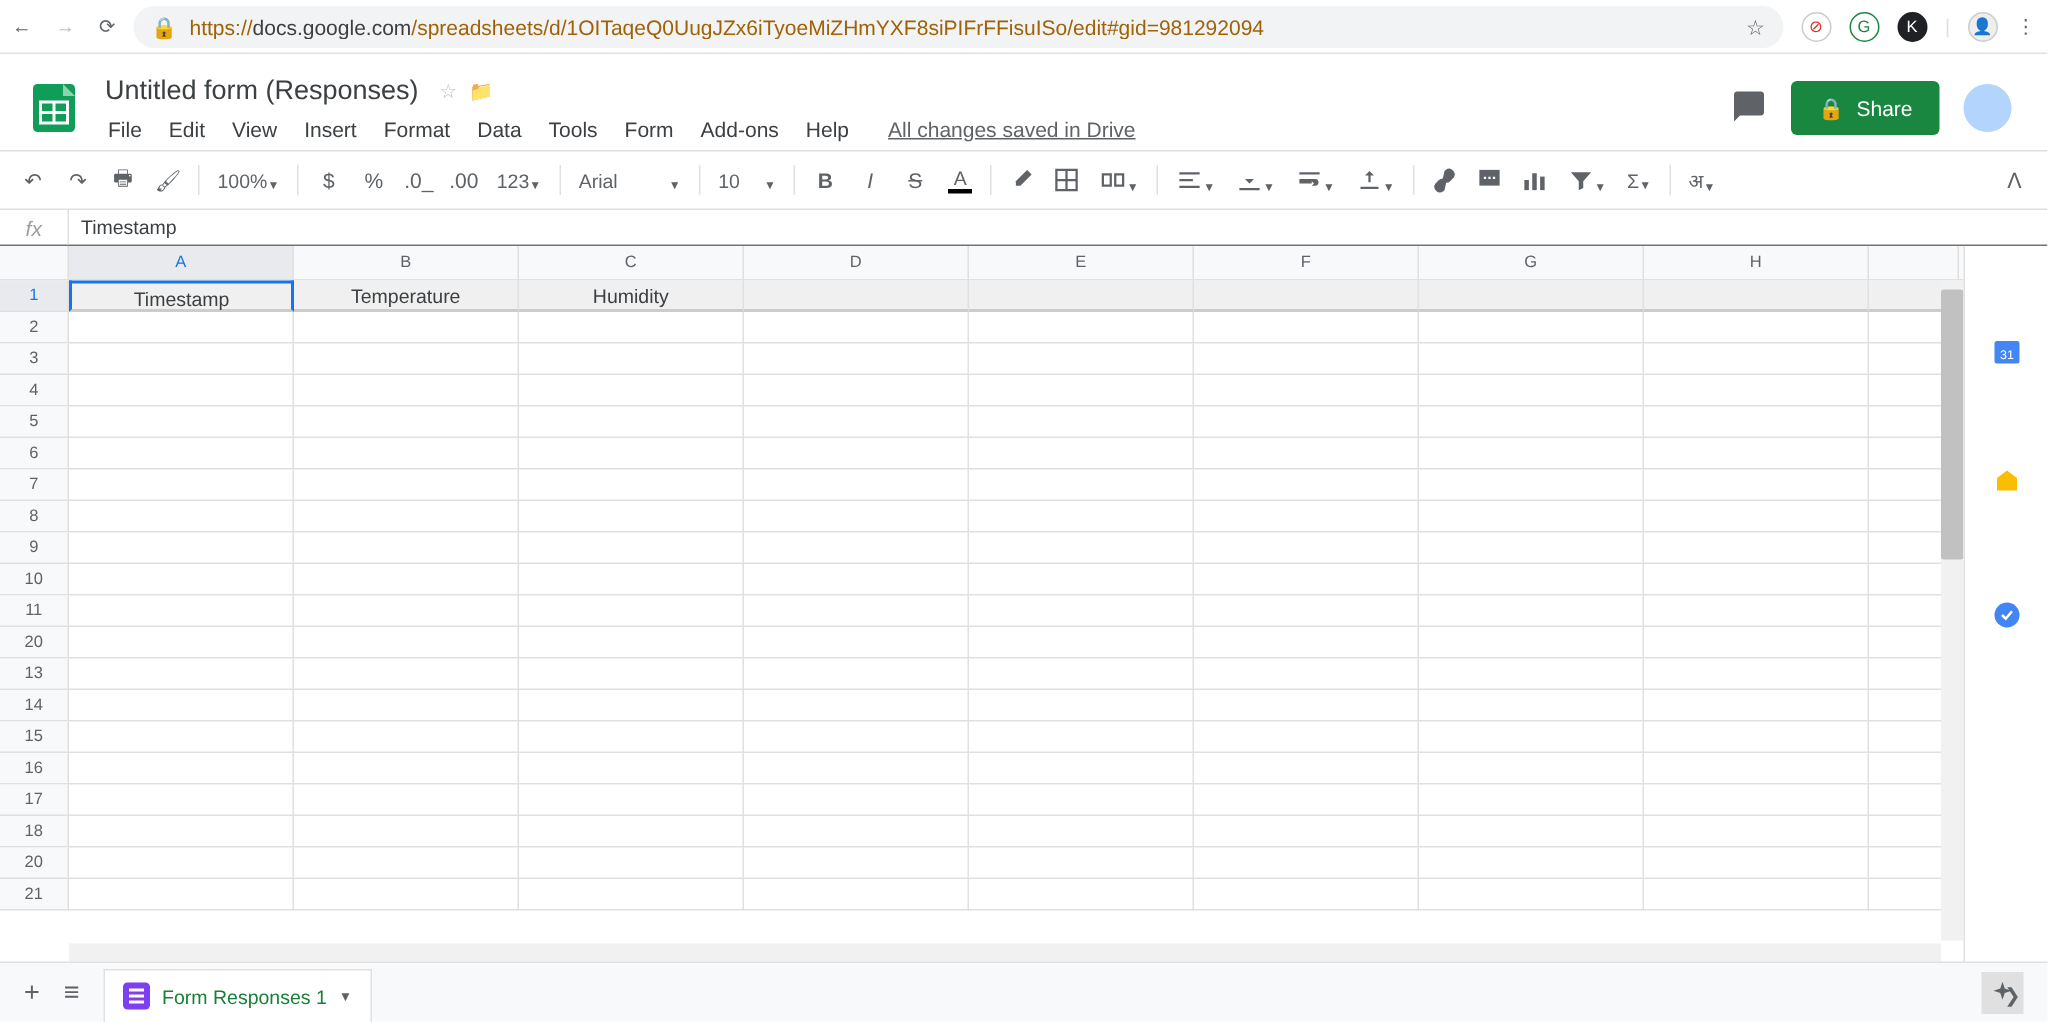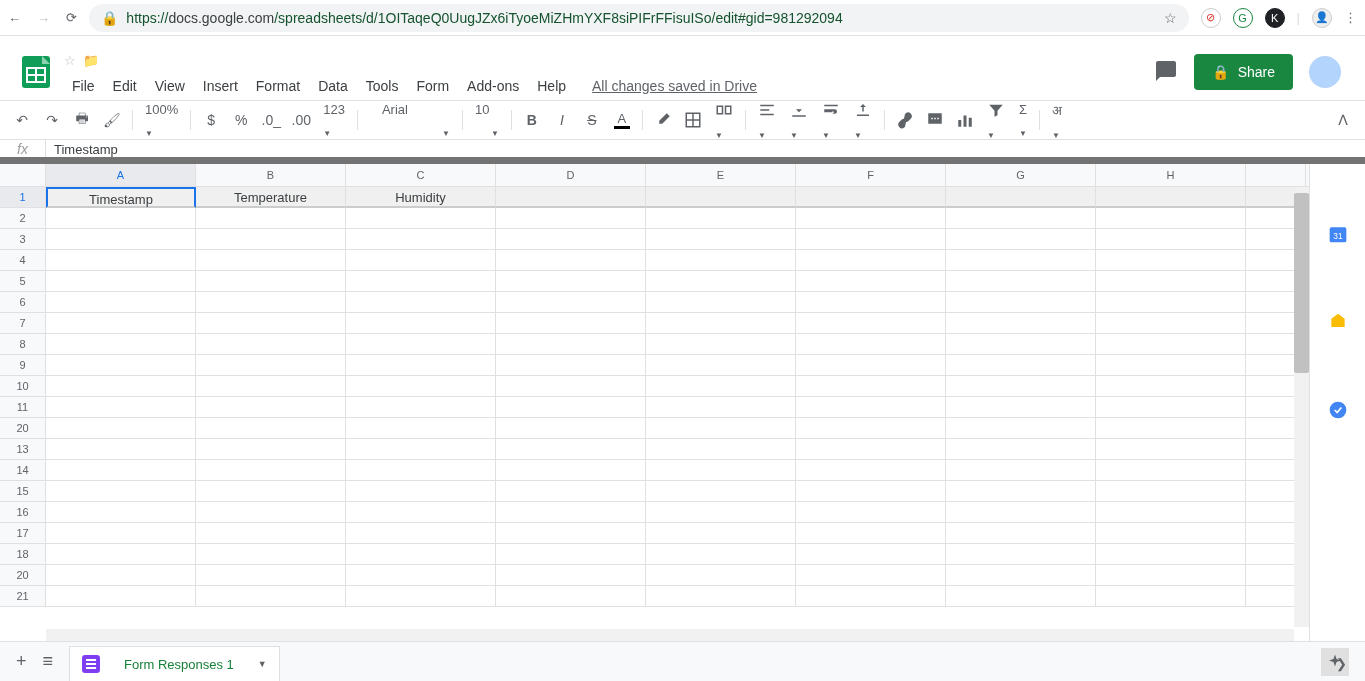--- a/index.html
+++ b/index.html
@@ -4,21 +4,21 @@
 <style>
 * { margin: 0; padding: 0; box-sizing: border-box; font-family: Arial, sans-serif; }
 body { width: 1365px; height: 681px; overflow: hidden; background: #fff; font-size: 13px; color: #3c4043; }
 
 
 .browser-bar { height: 36px; background: #fff; border-bottom: 1px solid #e0e0e0; display: flex; align-items: center; padding: 0 8px; gap: 12px; }
 .nav-icons { display: flex; gap: 16px; color: #5f6368; }
 .nav-icons span { cursor: pointer; }
 .url-bar { flex: 1; display: flex; align-items: center; background: #f1f3f4; border-radius: 14px; height: 28px; padding: 0 12px; gap: 8px; color: #3c4043; font-size: 14px; }
 .url-text { flex: 1; white-space: nowrap; overflow: hidden; }
-.url-text .gray { color: #14532d; }
+.url-text .gray { color: #a16207; }
 .ext-icons { display: flex; gap: 12px; align-items: center; }
 .circ { width: 20px; height: 20px; border-radius: 50%; border: 1px solid #ccc; display: inline-flex; align-items: center; justify-content: center; font-size: 11px; }
 
 
 .title-bar { height: 64px; display: flex; align-items: center; padding: 8px 8px 0 8px; }
 .logo { width: 40px; height: 40px; margin: 0 8px; display: flex; align-items: center; justify-content: center; }
 .logo svg { width: 36px; height: 36px; }
 .title-area { flex: 1; }
 .doc-title-row { display: flex; align-items: center; gap: 8px; height: 28px; }
 .doc-title { font-size: 18px; color: #3c4043; padding: 2px 6px; }
@@ -28,27 +28,27 @@
 .saved { text-decoration: underline; color: #5f6368; font-size: 14px; margin-left: 16px; }
 .right-controls { display: flex; align-items: center; gap: 16px; padding-right: 16px; }
 .comments-icon { color: #5f6368; cursor: pointer; }
 .share-btn { background: #1a8741; color: #fff; border: none; border-radius: 4px; height: 36px; padding: 0 18px; font-size: 14px; font-weight: 500; display: flex; align-items: center; gap: 8px; cursor: pointer; }
 .avatar { width: 32px; height: 32px; border-radius: 50%; background: #b3d4fc; }
 
 
 .toolbar { height: 40px; border-top: 1px solid #e0e0e0; border-bottom: 1px solid #e0e0e0; display: flex; align-items: center; padding: 0 8px; gap: 2px; }
 .tb-btn { min-width: 28px; height: 28px; display: flex; align-items: center; justify-content: center; color: #5f6368; cursor: pointer; border-radius: 2px; font-size: 14px; }
 .tb-sep { width: 1px; height: 20px; background: #e0e0e0; margin: 0 4px; }
-.tb-select { display: flex; align-items: flex-start; gap: 12px; padding: 0 6px; cursor: pointer; color: #5f6368; flex-direction: column; }
+.tb-select { display: flex; align-items: flex-end; gap: 0; padding: 0 6px; cursor: pointer; color: #5f6368; }
 .tb-select .arrow { font-size: 8px; color: #5f6368; }
-.tb-font { width: 80px; margin-left: 12px; }
+.tb-font { width: 80px; }
 .collapse { margin-left: auto; }
 
 
-.formula-bar { height: 24px; border-bottom: 7px solid #737373; display: flex; align-items: flex-end; }
+.formula-bar { height: 24px; border-bottom: 1px solid #737373; display: flex; align-items: center; }
 .fx { width: 46px; text-align: center; font-style: italic; color: #9e9e9e; border-right: 1px solid #e0e0e0; height: 100%; display: flex; align-items: center; justify-content: center; font-size: 14px; }
 .formula-text { padding-left: 8px; font-size: 13px; color: #3c4043; }
 
 
 .sheet-area { display: flex; height: 474px; position: relative; }
 .main-grid { flex: 1; overflow: hidden; position: relative; }
 .col-headers { display: flex; height: 23px; background: #f8f9fa; border-bottom: 1px solid #e0e0e0; }
 .corner { width: 46px; border-right: 1px solid #e0e0e0; background: #f8f9fa; }
 .col-h { width: 150px; border-right: 1px solid #e0e0e0; text-align: center; font-size: 11px; color: #5f6368; line-height: 23px; }
 .col-h.sel { background: #e8eaed; color: #1a73e8; }
@@ -66,21 +66,21 @@
 .side-icon { width: 20px; height: 20px; cursor: pointer; margin-top: 44px; }
 
 
 .vscroll { position: absolute; top: 187px; right: 56px; width: 15px; height: 440px; background: #f1f1f1; }
 .vscroll-thumb { width: 100%; height: 180px; background: #c1c1c1; border-radius: 2px; margin-top: 6px; }
 .hscroll { position: absolute; bottom: 40px; left: 46px; right: 71px; height: 12px; background: #f1f1f1; }
 
 
 .tabs-bar { position: absolute; bottom: 0; left: 0; right: 0; height: 40px; background: #f8f9fa; border-top: 1px solid #e0e0e0; display: flex; align-items: center; padding: 0 16px; gap: 16px; }
 .tab-btn { color: #5f6368; cursor: pointer; font-size: 18px; }
-.sheet-tab { display: flex; align-items: center; gap: 24px; background: #fff; border: 1px solid #e0e0e0; border-bottom: none; height: 36px; padding: 0 12px; border-radius: 0; color: #188038; font-weight: 500; font-size: 13px; margin-top: 4px; }
+.sheet-tab { display: flex; align-items: center; gap: 8px; background: #fff; border: 1px solid #e0e0e0; border-bottom: none; height: 36px; padding: 0 12px; border-radius: 0; color: #188038; font-weight: 500; font-size: 13px; margin-top: 4px; }
 .sheet-tab-icon { width: 18px; height: 18px; background: #7e3ff2; border-radius: 3px; display: flex; align-items: center; justify-content: center; color: #fff; }
 .explore { margin-left: auto; width: 28px; height: 28px; background: #e0e0e0; display: flex; align-items: center; justify-content: center; cursor: pointer; }
 .side-toggle { position: absolute; right: 18px; bottom: 10px; cursor: pointer; color: #5f6368; }
 </style>
 </head>
 <body>
 
 <div class="browser-bar">
   <div class="nav-icons">
     <span>←</span>
@@ -109,20 +109,21 @@
     <svg viewBox="0 0 36 36">
         <rect x="4" y="2" width="28" height="32" rx="3" fill="#0f9d58"></rect>
         <rect x="9" y="14" width="18" height="14" fill="none" stroke="#fff" stroke-width="2"></rect>
         <line x1="18" y1="14" x2="18" y2="28" stroke="#fff" stroke-width="2"></line>
         <line x1="9" y1="21" x2="27" y2="21" stroke="#fff" stroke-width="2"></line>
         <path d="M24 2 L32 10 L24 10 Z" fill="#8ed1b1"></path>
       </svg>
   </div>
   <div class="title-area">
     <div class="doc-title-row">
+      <span class="doc-title">Untitled form (Responses)</span>
       <span class="star">☆</span>
       <span class="folder">📁</span>
     </div>
     <div class="menu-bar" id="menu-bar">
         <span class="menu-item">File</span>
         <span class="menu-item">Edit</span>
         <span class="menu-item">View</span>
         <span class="menu-item">Insert</span>
         <span class="menu-item">Format</span>
         <span class="menu-item">Data</span>

